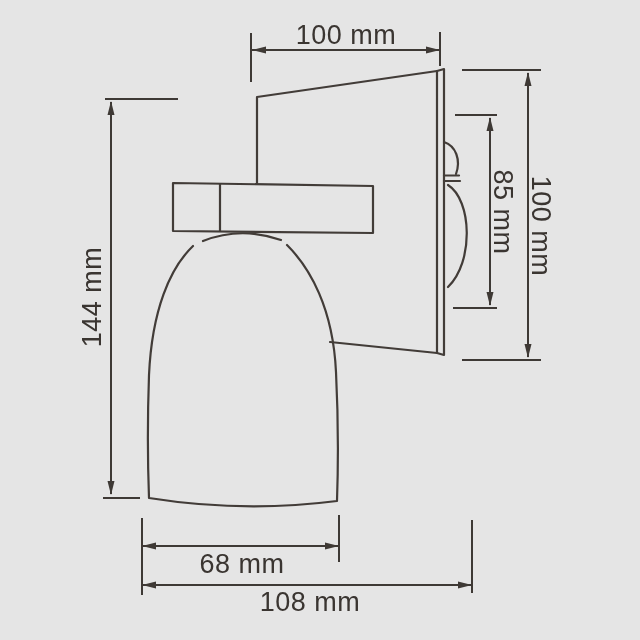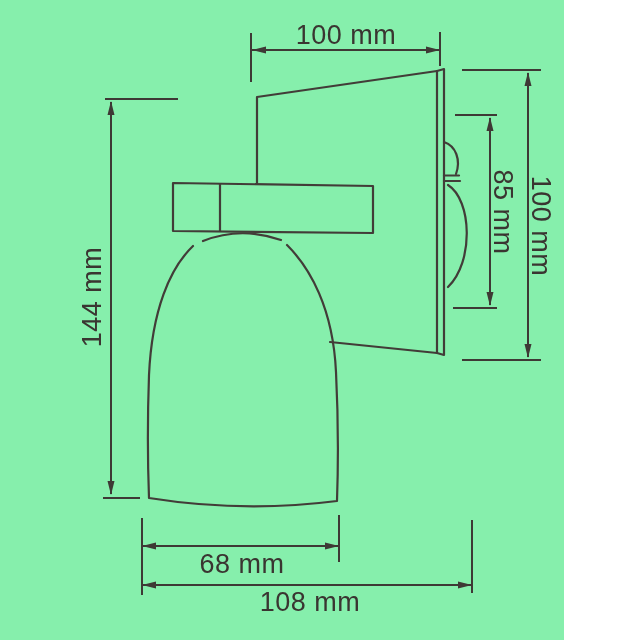--- a/index.html
+++ b/index.html
@@ -1,19 +1,19 @@
 <!DOCTYPE html>
 <html><head>
 <meta charset="utf-8">
 <style>
   html,body{margin:0;padding:0;background:#fff;}
   .page{
     position:relative;
-    width:564px;height:640px;
-    background:#86efac;
+    width:640px;height:640px;
+    background:#e5e5e5;
     overflow:hidden;
     font-family:"Liberation Sans", sans-serif;
   }
   svg{display:block;}
   .dim-text{
     font-family:"Liberation Sans", sans-serif;
     font-size:27px;
     fill:#3a3531;
     letter-spacing:0.5px;
   }

